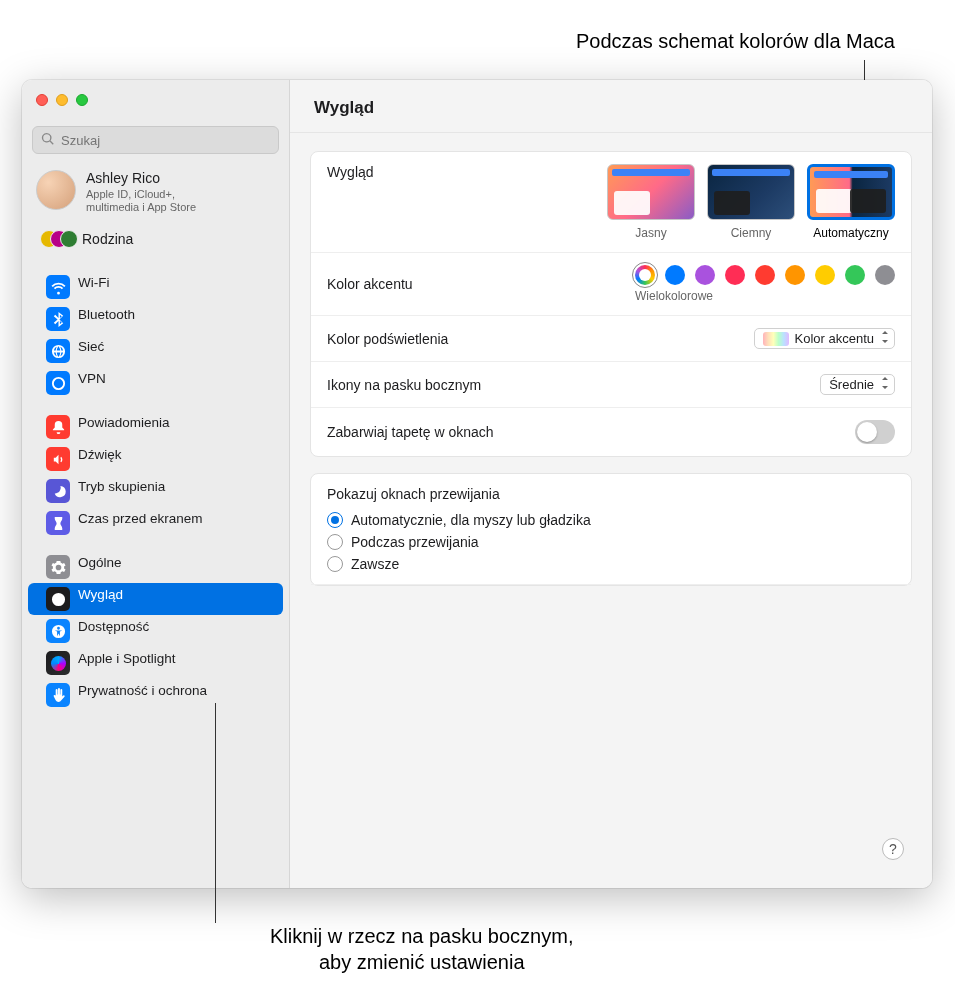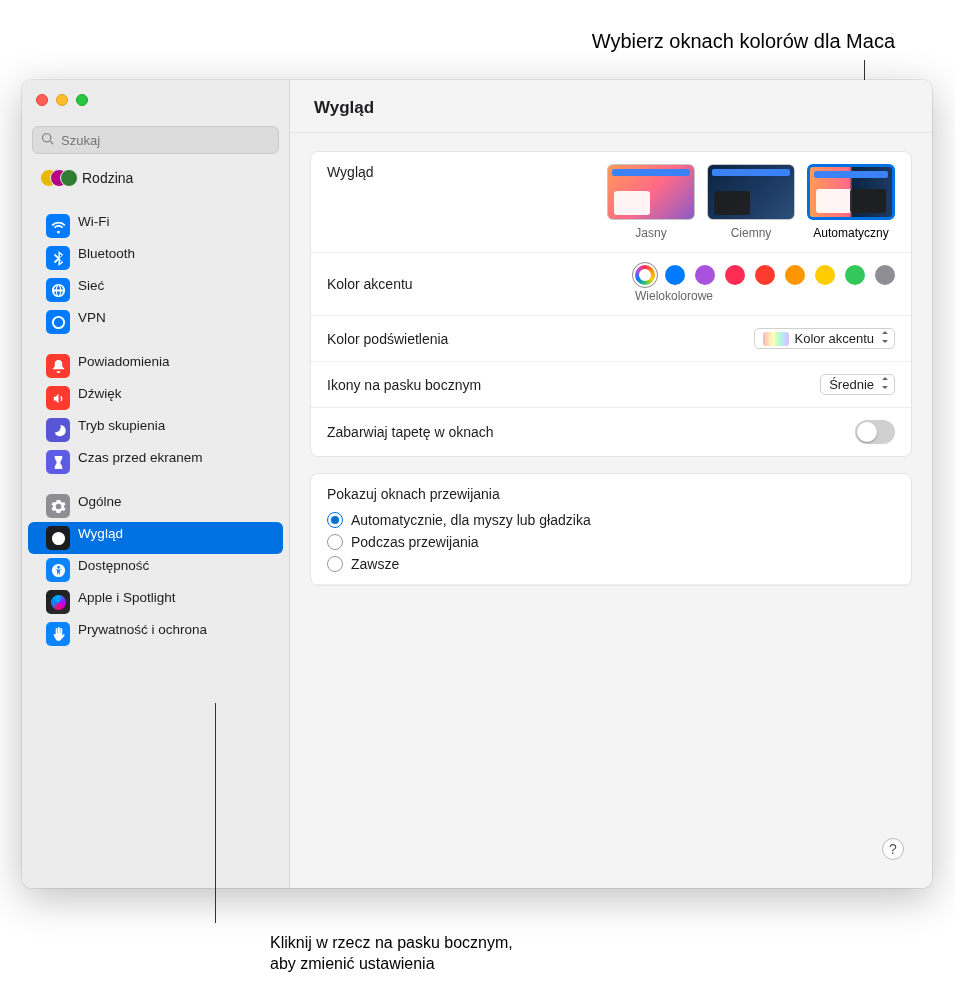--- a/index.html
+++ b/index.html
@@ -1,18 +1,18 @@
 <!DOCTYPE html>
 <html><head>
 <meta charset="utf-8">
 <style>
   * { box-sizing: border-box; margin: 0; padding: 0; }
   body { font-family: -apple-system, BlinkMacSystemFont, "Helvetica Neue", Arial, sans-serif; background: #fff; width: 955px; height: 995px; position: relative; font-size: 14px; color: #1d1d1f; }
   .callout-top { position: absolute; top: 30px; right: 60px; font-size: 20px; color: #000; }
-  .callout-bottom { position: absolute; bottom: 20px; left: 270px; font-size: 16px; color: #000; line-height: 1.3; }
+  .callout-bottom { position: absolute; bottom: 20px; left: 270px; font-size: 20px; color: #000; line-height: 1.3; text-align: center; }
   .callout-line-top { position: absolute; top: 60px; right: 90px; width: 1px; height: 100px; background: #333; }
   .callout-line-bottom { position: absolute; left: 215px; top: 703px; width: 1px; height: 220px; background: #333; }
 
   .window { position: absolute; left: 22px; top: 80px; width: 910px; height: 808px; background: #fff; border-radius: 10px; box-shadow: 0 10px 40px rgba(0,0,0,0.25), 0 0 0 1px rgba(0,0,0,0.08); overflow: hidden; display: flex; }
 
   .sidebar { width: 268px; background: #ececec; display: flex; flex-direction: column; border-right: 1px solid #d6d6d6; }
   .traffic { padding: 14px 14px 8px; display: flex; gap: 8px; }
   .tl { width: 12px; height: 12px; border-radius: 50%; }
   .tl.close{background:#ff5f57;border:1px solid #e43f36;}
   .tl.min{background:#febc2e;border:1px solid #e09f1c;}
@@ -103,21 +103,21 @@
 
   .ic-general{background:#8e8e93;}
   .ic-appearance{background:#1c1c1e;}
   .ic-access{background:#0a84ff;}
   .ic-cc{background:#8e8e93;}
   .ic-privacy{background:#0a84ff;}
 </style>
 </head>
 <body>
 
-<div class="callout-top">Wybierz oknach kolorów dla Maca</div>
+<div class="callout-top">Podczas schemat kolorów dla Maca</div>
 <div class="callout-line-top"></div>
 
 <div class="window">
 
   <div class="sidebar">
     <div class="traffic">
       <div class="tl close"></div>
       <div class="tl min"></div>
       <div class="tl max"></div>
     </div>
@@ -126,20 +126,28 @@
       <div class="search">
         <span>
           <svg viewBox="0 0 16 16">
               <path d="M6.5 1a5.5 5.5 0 014.38 8.82l3.65 3.65-1.06 1.06-3.65-3.65A5.5 5.5 0 116.5 1zm0 1.5a4 4 0 100 8 4 4 0 000-8z"></path>
             </svg>
         </span>
         <input placeholder="Szukaj" style="">
       </div>
     </div>
 
+    <div class="account">
+      <div class="avatar"></div>
+      <div class="account-txt">
+        <div class="account-name">Ashley Rico</div>
+        <div class="account-sub">Apple ID, iCloud+,</div>
+        <div class="account-sub">multimedia i App Store</div>
+      </div>
+    </div>
 
     <div class="family">
       <div class="family-icons">
         <div class="fi a"></div>
           <div class="fi b"></div>
           <div class="fi c"></div>
       </div>
       <span>Rodzina</span>
     </div>
 

